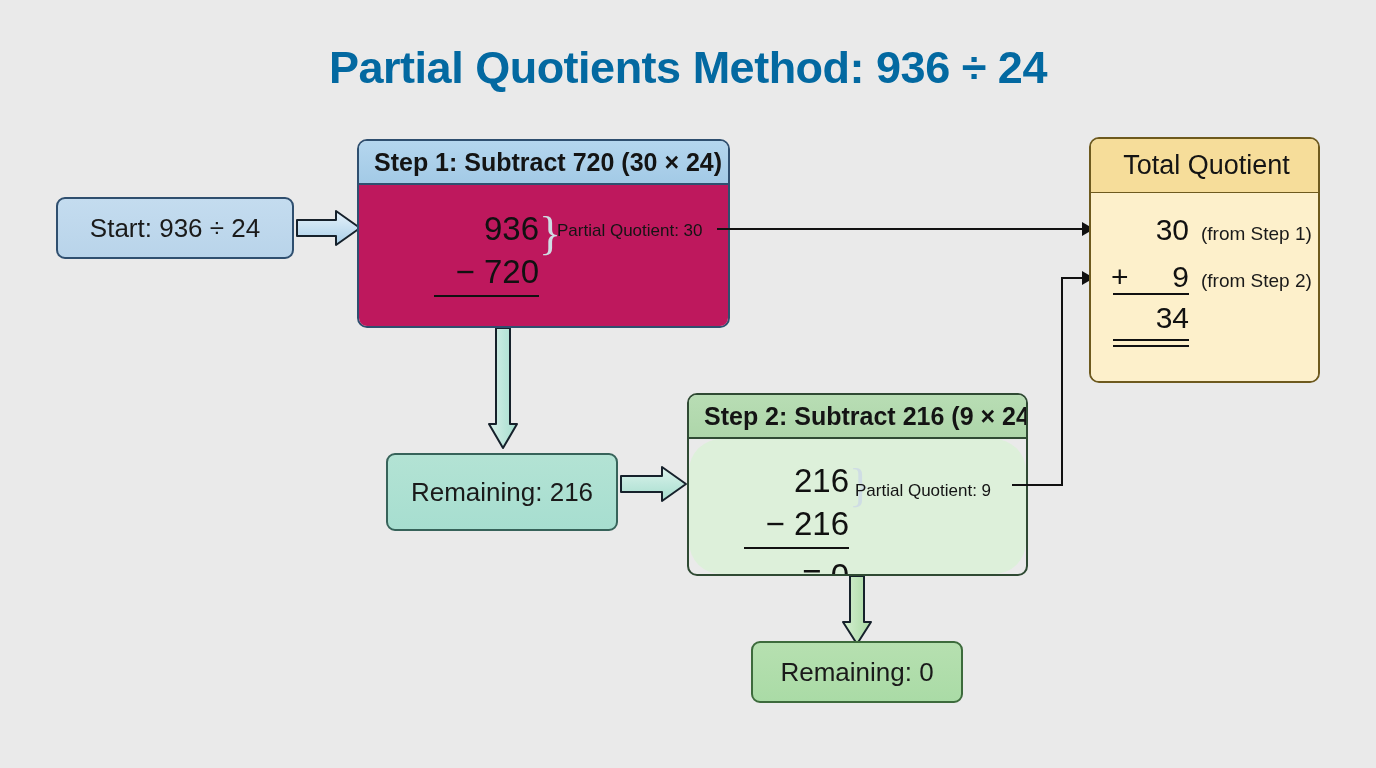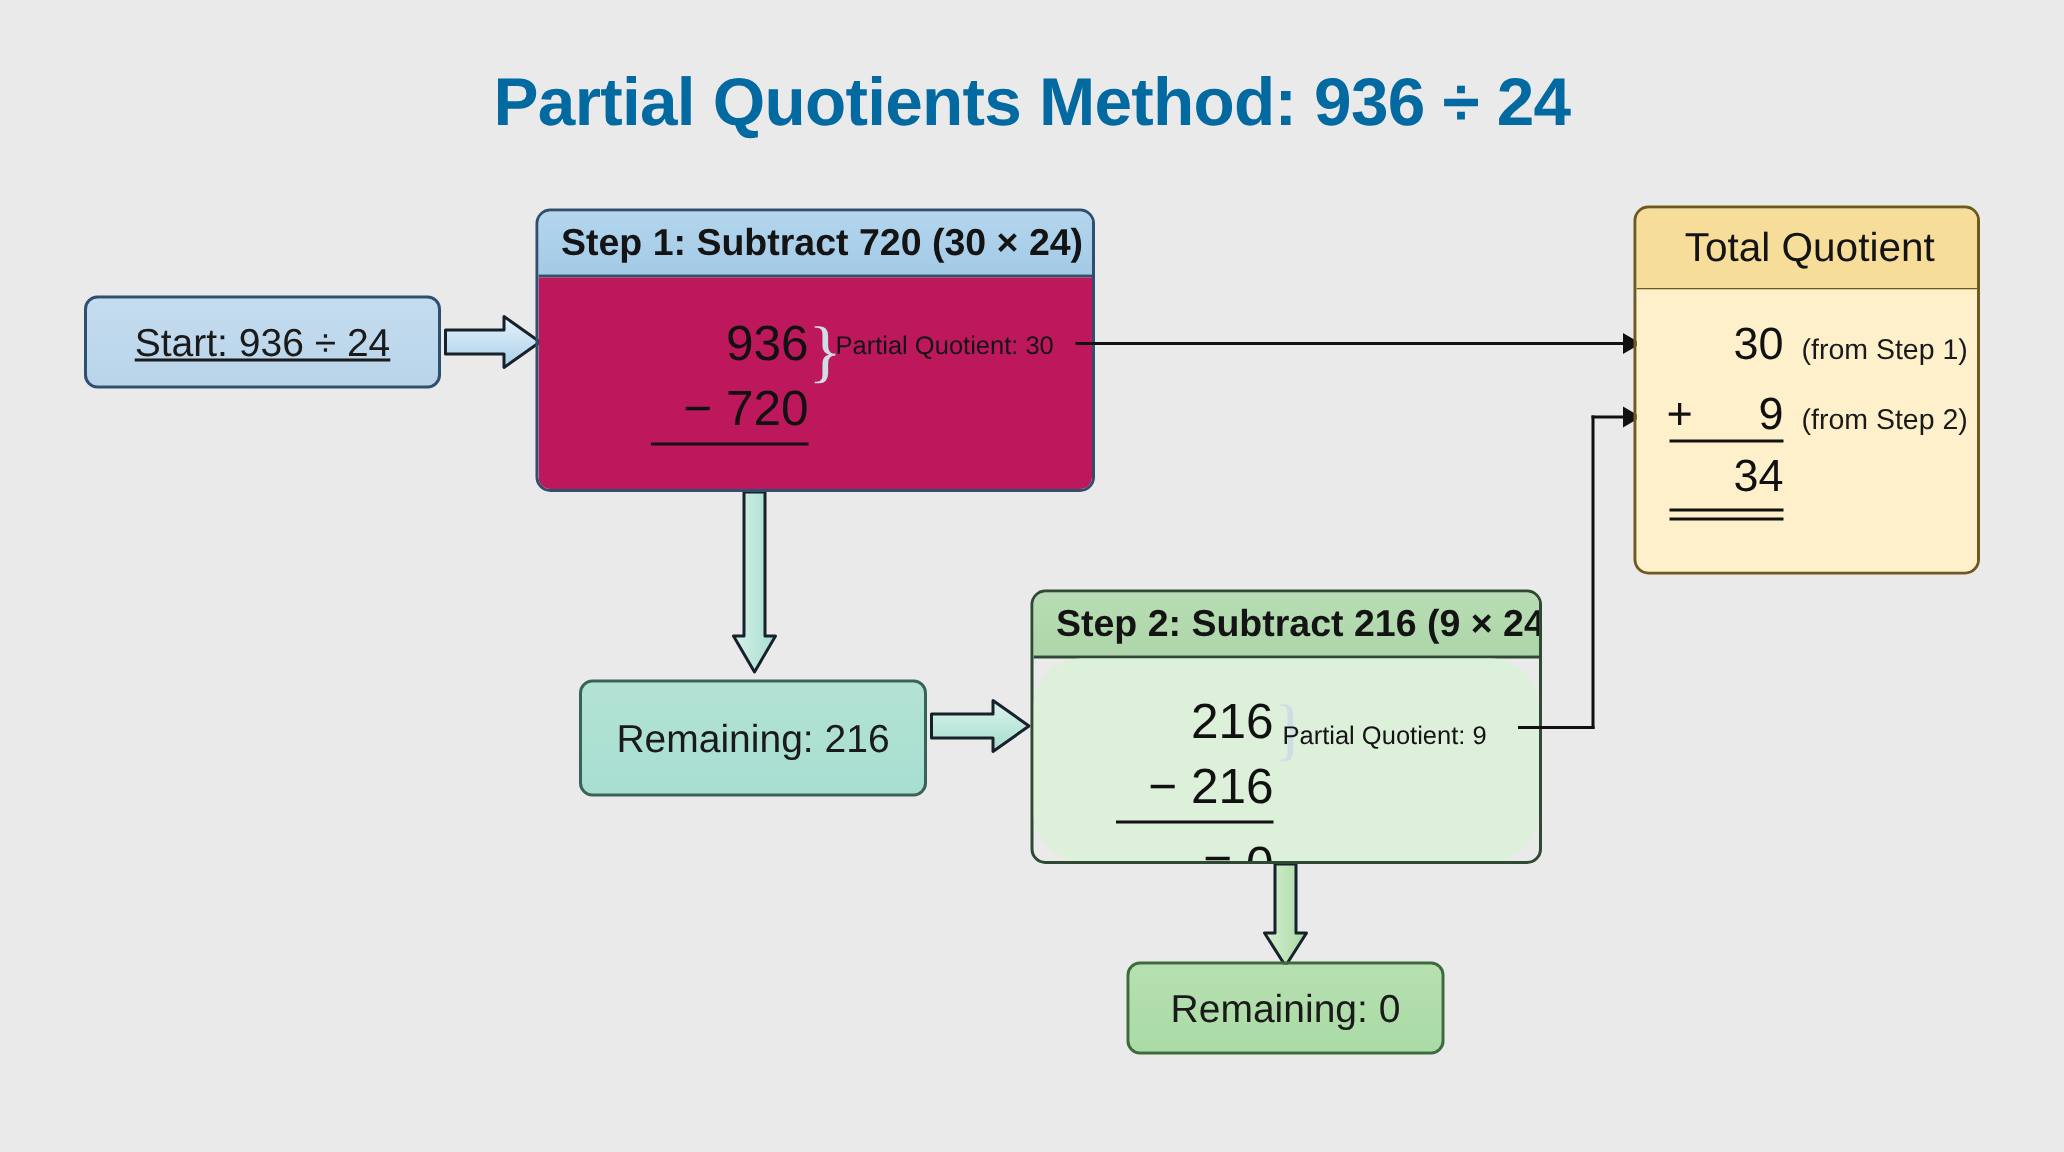--- a/index.html
+++ b/index.html
@@ -39,21 +39,20 @@
     display: flex;
     align-items: center;
     justify-content: center;
     font-size: 26px;
     color: #1a1a1a;
     white-space: nowrap;
   }
   .node-blue {
     background: linear-gradient(180deg,#c4dcef 0%, #b9d4ea 100%);
     border: 2px solid #2f4f6f;
-    text-decoration: underline;
   }
   .node-teal {
     background: linear-gradient(180deg,#b3e3d4 0%, #a7ded0 100%);
     border: 2px solid #37635a;
   }
   .node-green {
     background: linear-gradient(180deg,#b6e0b0 0%, #aadba6 100%);
     border: 2px solid #3d6b3c;
   }
 

